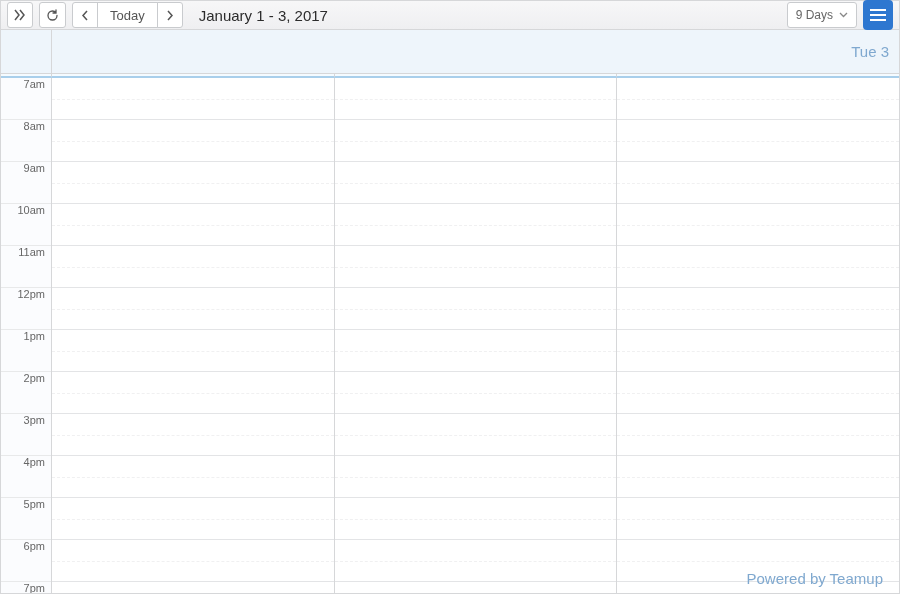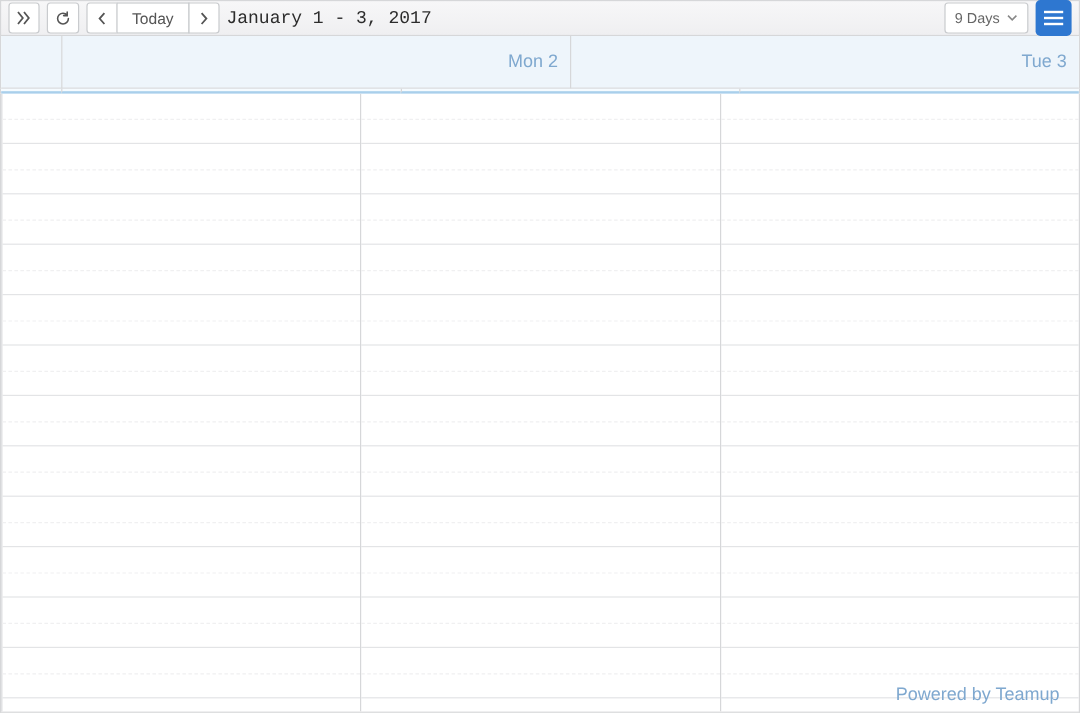--- a/index.html
+++ b/index.html
@@ -25,21 +25,21 @@
     align-items: center;
     justify-content: center;
     cursor: pointer;
     color: #555;
     padding: 0 6px;
   }
   .btn-group { display: flex; }
   .btn-group .tb-btn { border-radius: 0; margin-left: -1px; }
   .btn-group .tb-btn:first-child { border-radius: 3px 0 0 3px; margin-left: 0; }
   .btn-group .tb-btn:last-child  { border-radius: 0 3px 3px 0; }
-  .tb-title { font-size: 15px; color: #2c2c2c; font-family: Liberation Mono, monospace; }
+  .tb-title { margin-left: 10px; font-size: 15px; color: #2c2c2c; }
   .spacer { flex: 1; }
   .view-select {
     height: 26px; background: #fff; border: 1px solid #c9cbce; border-radius: 3px;
     display: flex; align-items: center; padding: 0 8px; cursor: pointer; color: #666; gap: 6px;
     font-size: 12px;
   }
   .hamburger {
     height: 30px; width: 30px; background: #2e77d0; border-radius: 4px;
     display: flex; align-items: center; justify-content: center; cursor: pointer;
   }
@@ -169,35 +169,47 @@
       </svg>
   </div>
   <div class="hamburger">
     <span></span>
   </div>
 </div>
 
 <div class="day-header">
   <div class="gutter-head"></div>
   <div class="day-head">
-      <span>Mon 2</span>
-    </div>
-  <div class="day-head">
       <span>Tue 3</span>
     </div>
 </div>
 
 <div class="allday-row">
   <div class="g"></div>
     <div class="c"></div>
     <div class="c"></div>
     <div class="c"></div>
 </div>
 
 <div class="grid">
+  <div class="gutter" id="gutter">
+      <div class="hour-label">7am</div>
+      <div class="hour-label">8am</div>
+      <div class="hour-label">9am</div>
+      <div class="hour-label">10am</div>
+      <div class="hour-label">11am</div>
+      <div class="hour-label">12pm</div>
+      <div class="hour-label">1pm</div>
+      <div class="hour-label">2pm</div>
+      <div class="hour-label">3pm</div>
+      <div class="hour-label">4pm</div>
+      <div class="hour-label">5pm</div>
+      <div class="hour-label">6pm</div>
+      <div class="hour-label">7pm</div>
+    </div>
   <div class="day-col" id="col0">
       <div class="hour-cell"></div>
       <div class="hour-cell"></div>
       <div class="hour-cell"></div>
       <div class="hour-cell"></div>
       <div class="hour-cell"></div>
       <div class="hour-cell"></div>
       <div class="hour-cell"></div>
       <div class="hour-cell"></div>
       <div class="hour-cell"></div>

